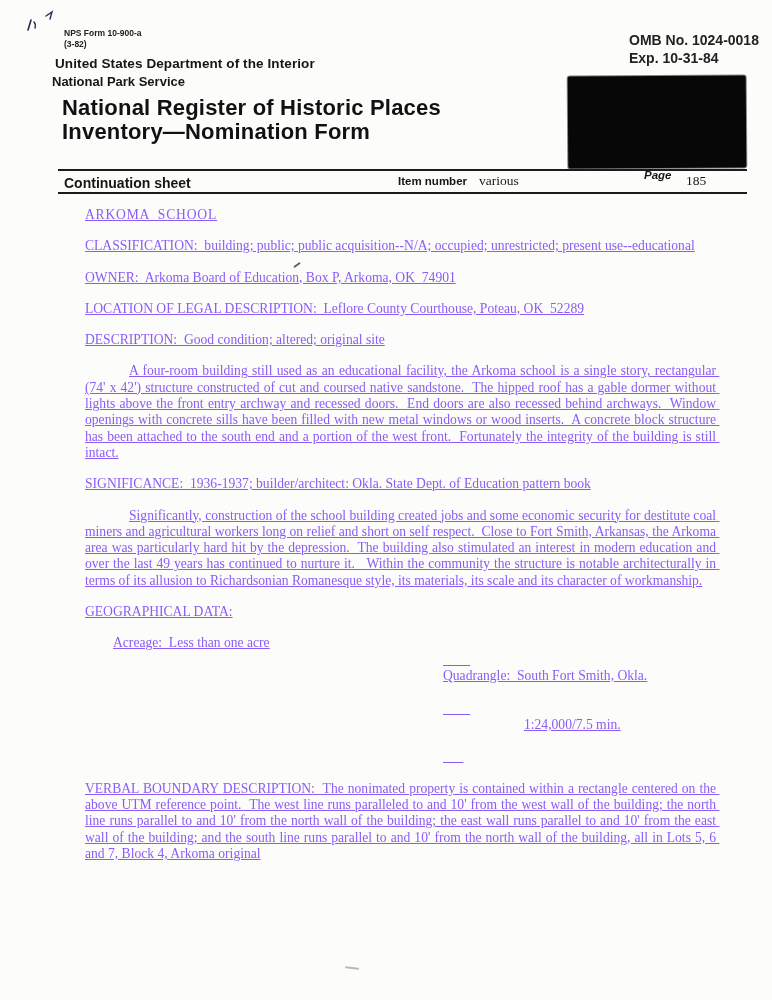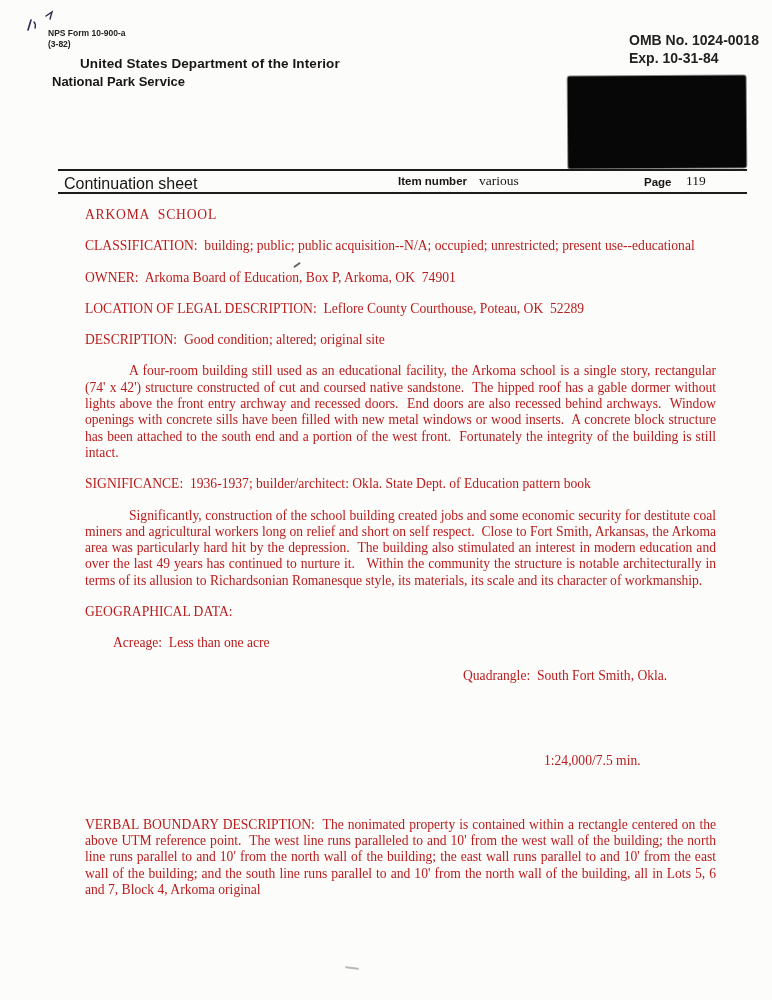--- a/index.html
+++ b/index.html
@@ -12,31 +12,31 @@
     height: 1000px;
     margin: 0 auto;
     background: #fcfcfa;
     color: #181512;
     overflow: hidden;
     font-family: "Liberation Sans", sans-serif;
   }
 
   
   .smallprint {
-    position: absolute; left: 48px; top: 28px;
+    position: absolute; left: 64px; top: 28px;
     font-size: 8.5px; font-weight: 700; line-height: 1.25; color: #222;
     white-space: pre-wrap;
   }
   .omb {
     position: absolute; left: 629px; top: 31px;
     font-size: 14px; font-weight: 700; line-height: 1.3; color: #222;
     white-space: pre-wrap;
   }
   .dept {
-    position: absolute; left: 80px; top: 56px;
+    position: absolute; left: 55px; top: 56px;
     font-size: 13.5px; font-weight: 700; letter-spacing: .1px;
   }
   .service {
     position: absolute; left: 52px; top: 74px;
     font-size: 13px; font-weight: 700;
   }
   .form-title {
     position: absolute; left: 62px; top: 96px;
     font-size: 22px; font-weight: 700; line-height: 1.1; letter-spacing: .2px;
     color: #111;
@@ -46,43 +46,44 @@
     width: 178px; height: 92px;
     background: #070707;
     border-radius: 2px;
     transform: rotate(-0.4deg);
     box-shadow: 0 0 0 1px #0707077a;
   }
   .rule { position: absolute; left: 58px; width: 689px; height: 2px; background: #1b1b1b; }
   .rule-top { top: 169px; }
   .rule-bottom { top: 192px; }
 
-  .cont-label { position: absolute; left: 64px; top: 175px; font-size: 16px; font-weight: 400; text-align: right; }
+  .cont-label { position: absolute; left: 64px; top: 175px; font-size: 14px; font-weight: 700; text-align: right; }
   .item-label { position: absolute; left: 398px; top: 175px; font-size: 11.5px; font-weight: 700; }
   .item-value { position: absolute; left: 479px; top: 173px; font-family: "Liberation Serif", serif; font-size: 13.5px; }
-  .page-label { position: absolute; left: 644px; top: 176px; font-size: 11.5px; font-weight: 700; }
+  .page-label { position: absolute; left: 644px; top: 169px; font-size: 11.5px; font-weight: 700; font-style: italic; }
   .page-value { position: absolute; left: 686px; top: 173px; font-family: "Liberation Serif", serif; font-size: 13.5px; }
 
   
   .bodytext {
     position: absolute; left: 85px; top: 207px; width: 631px;
     font-family: "Liberation Serif", serif;
     font-size: 13.6px; line-height: 16.3px;
-    color: #b91c1c;
+    color: #8b5cf6;
+    text-decoration: underline;
   }
   .block { margin: 0 0 15px 0; white-space: pre-wrap; }
   .just { text-align: justify; }
   .para { text-indent: 44px; }
   .heading-line { letter-spacing: .8px; }
   .indent1 { padding-left: 28px; }
 
-  .geo-row { display: flex; margin: 0 0 15px 0; gap: 20px; }
+  .geo-row { display: flex; margin: 0 0 15px 0; }
   .geo-acreage { width: 358px; padding-left: 28px; white-space: pre-wrap; }
   .geo-quad { white-space: pre-wrap; }
-  .geo-quad .scale { padding-left: 81px; margin-top: 36px; }
+  .geo-quad .scale { padding-left: 81px; }
 
   .utm-line { margin-top: 26px; }
 
   
   .hand-mark { position: absolute; left: 22px; top: 8px; }
   .stray-mark {
     position: absolute; left: 293px; top: 264px;
     width: 8px; height: 2px; background: #3a3a3a;
     transform: rotate(-35deg); border-radius: 1px; opacity: .8;
   }
@@ -104,29 +105,33 @@
   </svg>
 
   <div class="smallprint">NPS Form 10-900-a
 (3-82)</div>
   <div class="omb">OMB No. 1024-0018
 Exp. 10-31-84</div>
 
   <div class="dept">United States Department of the Interior</div>
   <div class="service">National Park Service</div>
 
+  <div class="form-title">
+    <div>National Register of Historic Places</div>
+    <div>Inventory—Nomination Form</div>
+  </div>
 
   <div class="blackbox"></div>
 
   <div class="rule rule-top"></div>
   <div class="cont-label">Continuation sheet</div>
   <div class="item-label">Item number</div>
   <div class="item-value">various</div>
   <div class="page-label">Page</div>
-  <div class="page-value">119</div>
+  <div class="page-value">185</div>
   <div class="rule rule-bottom"></div>
 
   <div class="bodytext">
     <div class="block heading-line">ARKOMA  SCHOOL</div>
 
 
     <div class="block just">CLASSIFICATION:  building; public; public acquisition--N/A; occupied; unrestricted; present use--educational</div>
 
     <div class="block">OWNER:  Arkoma Board of Education, Box P, Arkoma, OK  74901</div>
 

